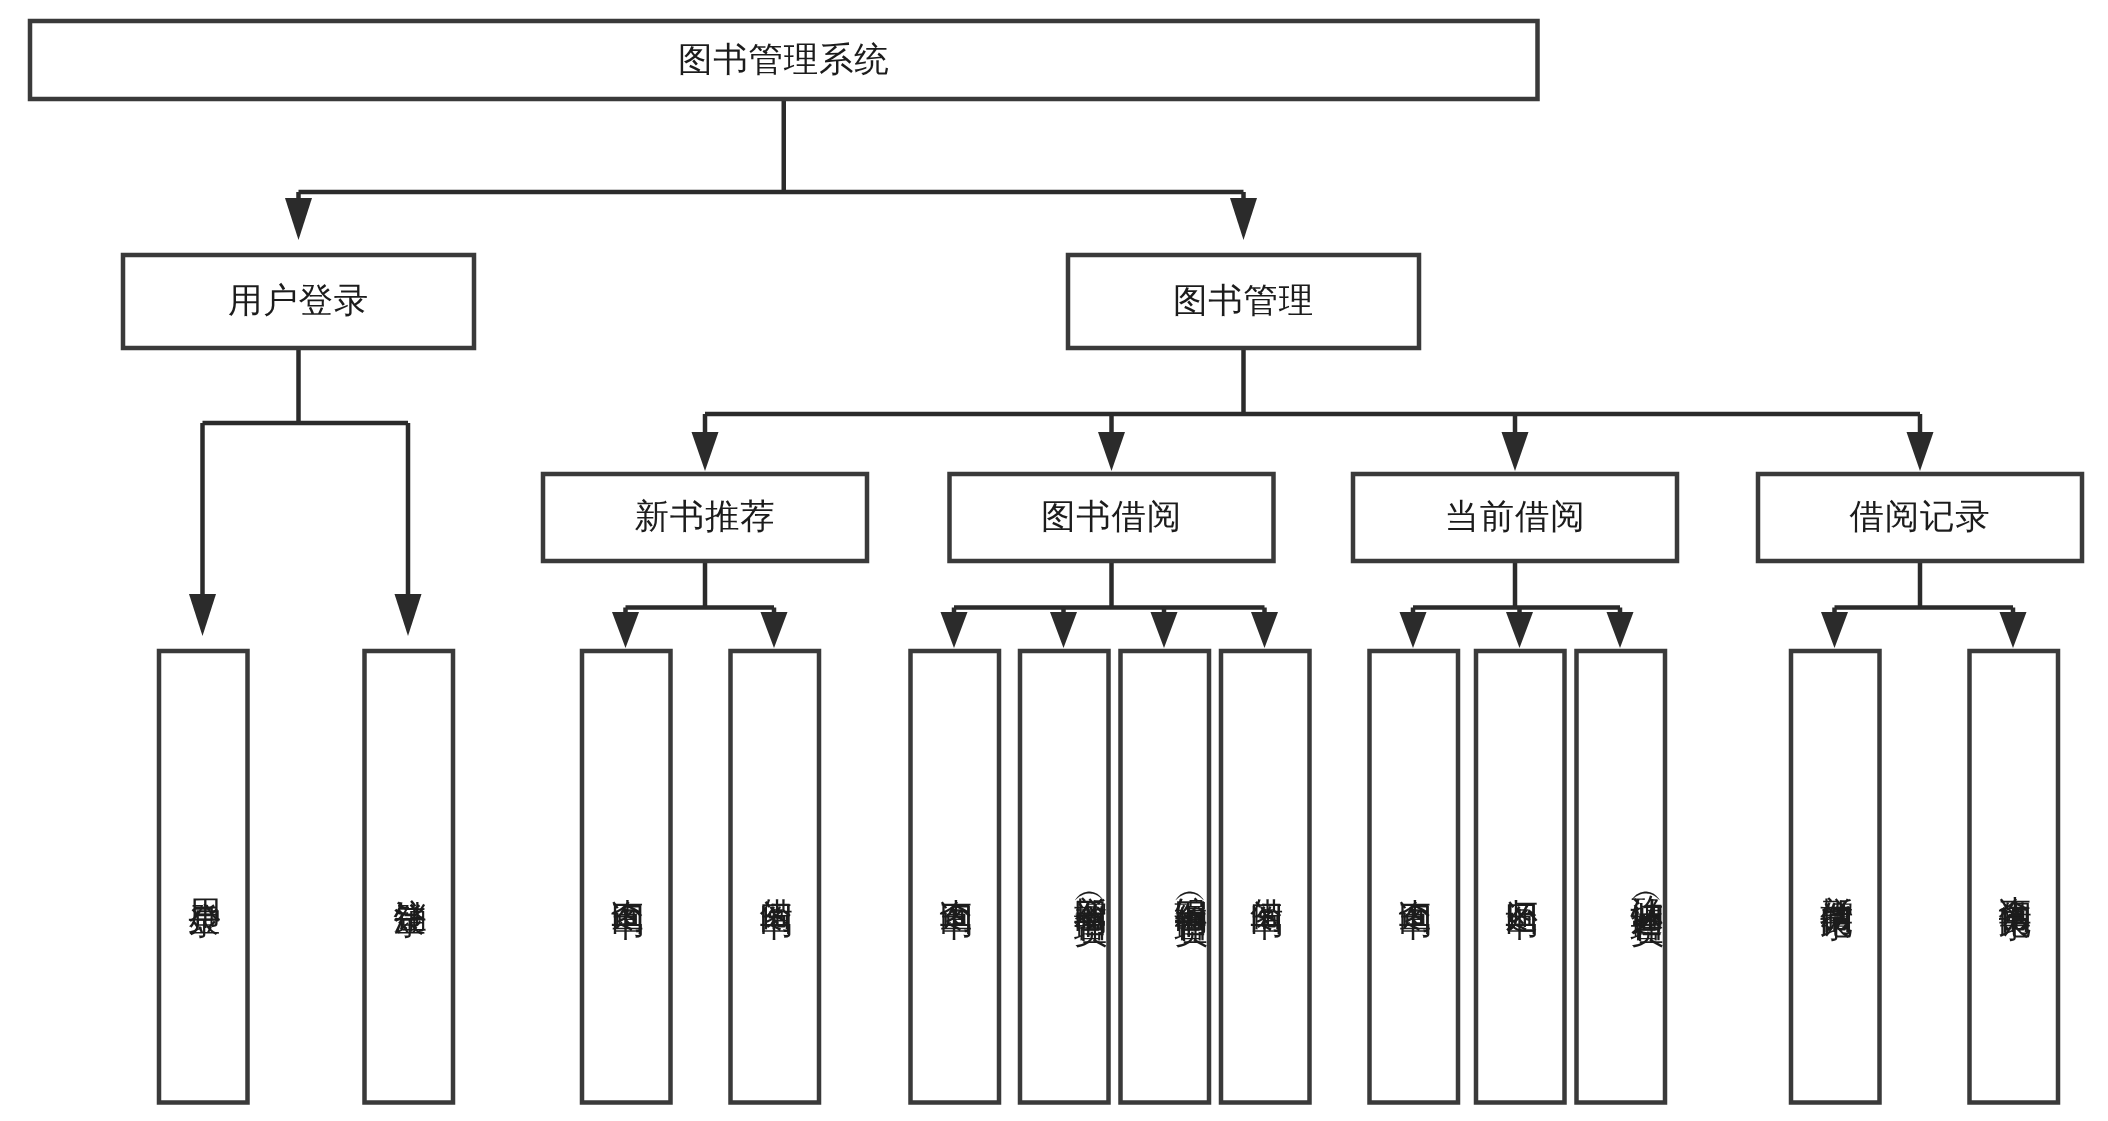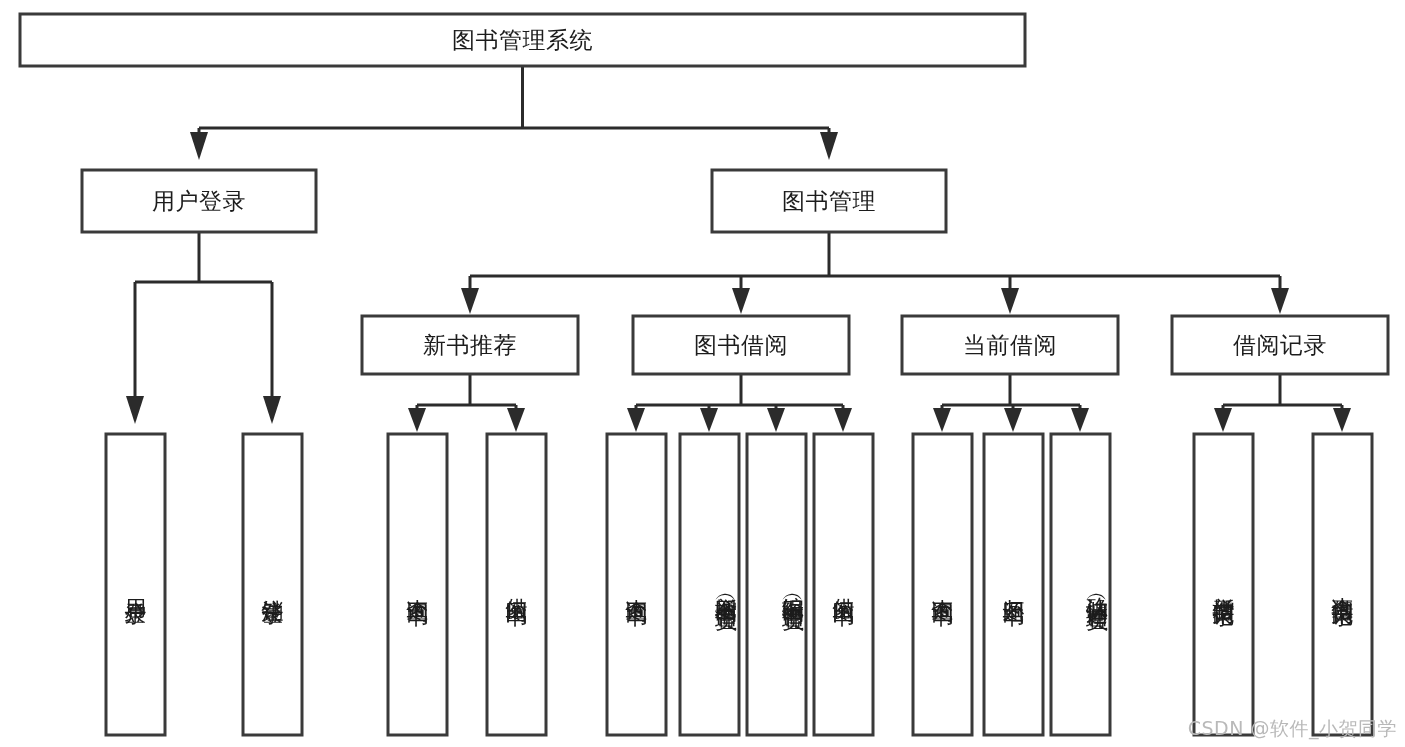--- a/index.html
+++ b/index.html
@@ -218,15 +218,14 @@
   <div class="node-label-v" style="left:607px; top:434px; width:59px; height:301px;">查询图书</div>
   <div class="node-label-v" style="left:680px; top:434px; width:59px; height:301px; align-items:flex-start; padding-top:6px; box-sizing:border-box;">新增图书（管理员）</div>
   <div class="node-label-v" style="left:747px; top:434px; width:59px; height:301px; align-items:flex-start; padding-top:6px; box-sizing:border-box;">编辑图书（管理员）</div>
   <div class="node-label-v" style="left:814px; top:434px; width:59px; height:301px;">借阅图书</div>
   <div class="node-label-v" style="left:913px; top:434px; width:59px; height:301px;">查询图书</div>
   <div class="node-label-v" style="left:984px; top:434px; width:59px; height:301px;">归还图书</div>
   <div class="node-label-v" style="left:1051px; top:434px; width:59px; height:301px; align-items:flex-start; padding-top:6px; box-sizing:border-box;">确认归还（管理员）</div>
   <div class="node-label-v" style="left:1194px; top:434px; width:59px; height:301px;">新增借阅记录</div>
   <div class="node-label-v" style="left:1313px; top:434px; width:59px; height:301px;">查询借阅记录</div>
 
-  <div class="watermark">CSDN @软件_小贺同学</div>
 
 </div>
 
 </body></html>

